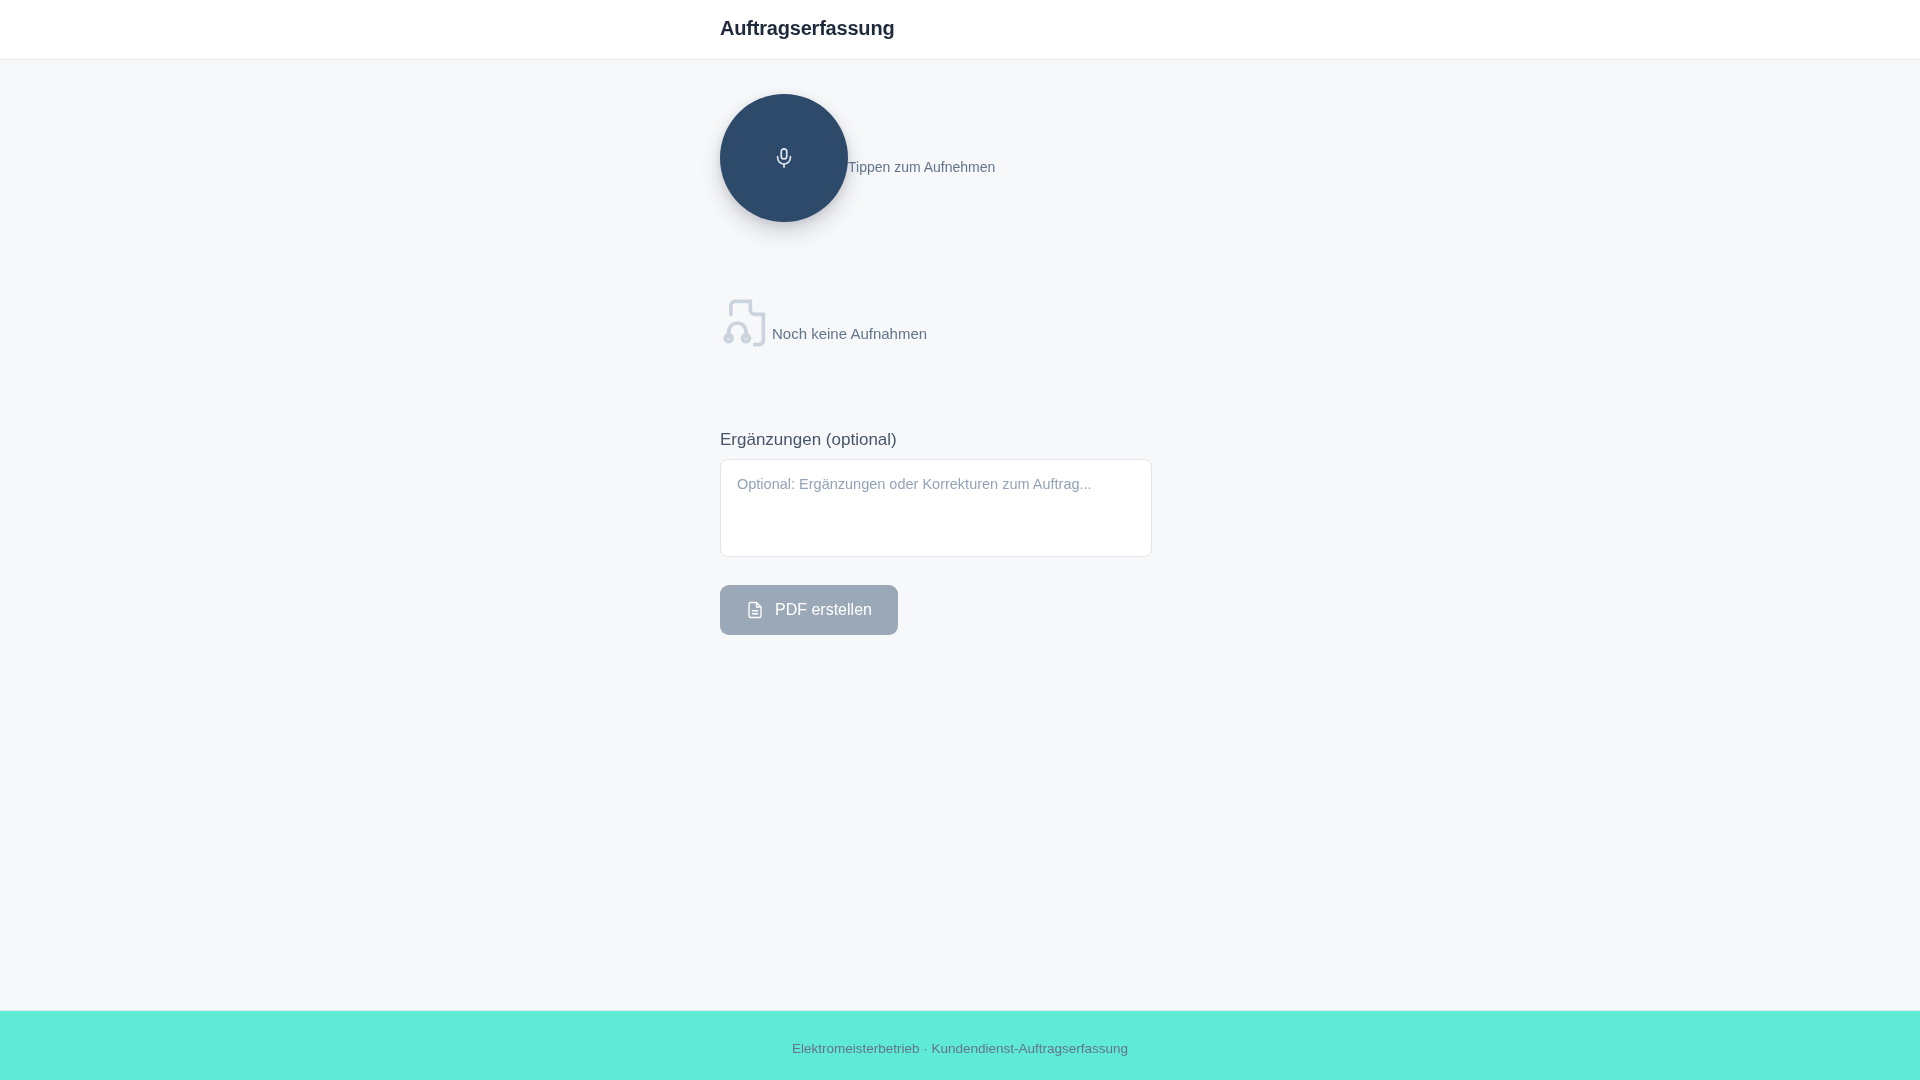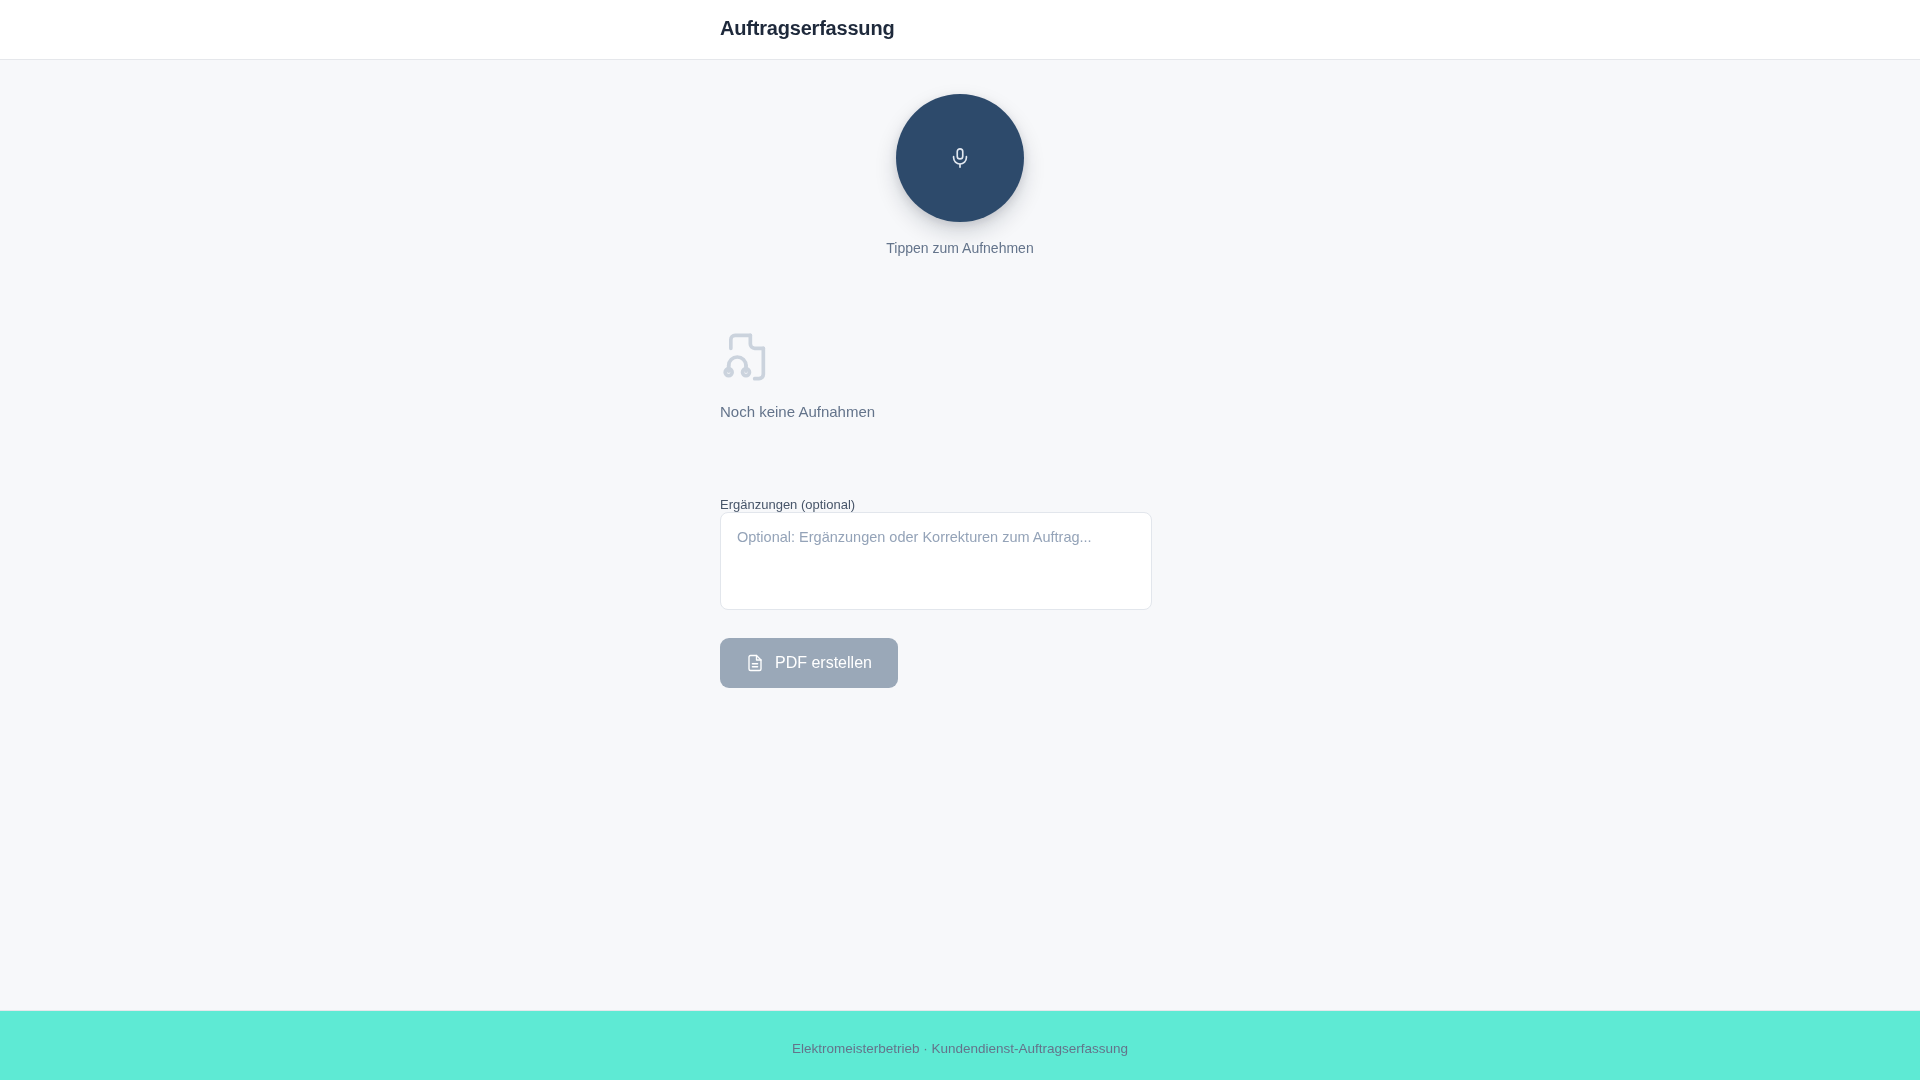--- a/index.html
+++ b/index.html
@@ -56,21 +56,21 @@
   }
 
   .main-inner {
     width: 480px;
     margin: 0 auto;
   }
 
   
   .recorder {
     display: flex;
-    flex-direction: column;
+    flex-direction: row;
     align-items: center;
   }
 
   .mic-button {
     width: 128px;
     height: 128px;
     border-radius: 50%;
     border: none;
     background: #2d4a6b;
     display: flex;
@@ -87,41 +87,42 @@
   .recorder-hint {
     margin-top: 18px;
     font-size: 14px;
     color: #64748b;
   }
 
   
   .recordings-empty {
     margin-top: 75px;
     display: flex;
-    flex-direction: column;
-    align-items: flex-start;
+    flex-direction: row;
+    align-items: center;
   }
 
   .recordings-empty .empty-icon { display: block; }
 
   .recordings-empty-text {
     margin-top: 16px;
     font-size: 15px;
     color: #64748b;
   }
 
   
   .notes-block {
     margin-top: 77px;
   }
 
   .notes-label {
     display: block;
-    font-size: 13px;
+    font-size: 17px;
     color: #475569;
+    margin-bottom: 9px;
   }
 
   .notes-input {
     display: block;
     width: 432px;
     height: 98px;
     resize: none;
     background: #ffffff;
     border: 1px solid #e2e6ec;
     border-radius: 8px;

